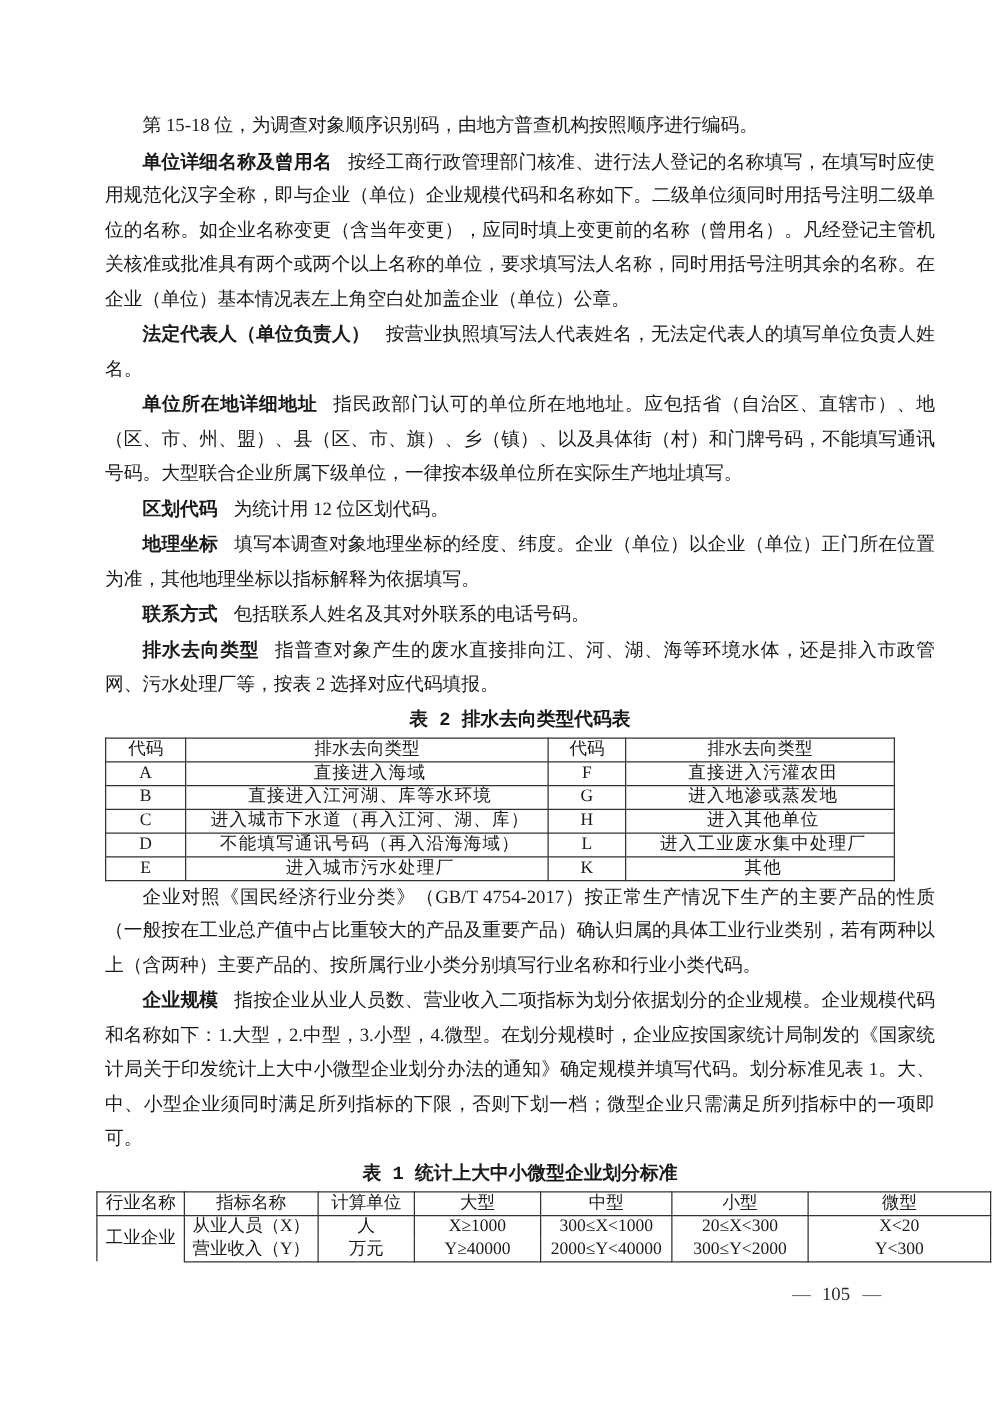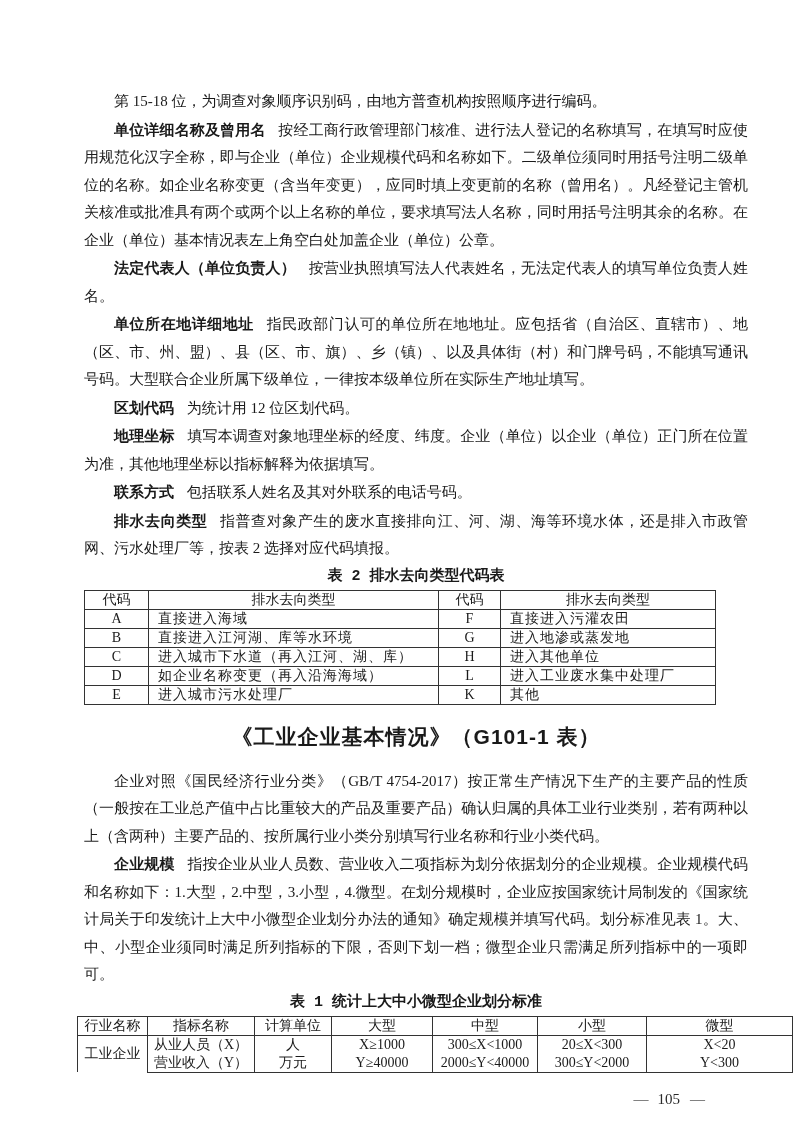--- a/index.html
+++ b/index.html
@@ -40,21 +40,21 @@
     border:1px solid #333;
     font-weight:normal;
     padding:2px 4px;
     line-height:14px;
     overflow:hidden;
     white-space:nowrap;
   }
   .t2 { width:632px; }
   .t2 th { text-align:center; }
   .t2 td.code { text-align:center; }
-  .t2 td.type { text-align:left; padding-left:9px; letter-spacing:1px; }
+  .t2 td.type { text-align:center; padding-left:9px; letter-spacing:1px; }
   .section-title {
     font-family:"Liberation Sans","DejaVu Sans",sans-serif;
     font-weight:700;
     font-size:21px; line-height:30px;
     text-align:center;
     margin:17px 0 16px 0;
     letter-spacing:1px;
   }
   .t1 { width:716px; margin-left:-7px; }
   .t1 th { text-align:center; padding:4px 2px; line-height:16px; }
@@ -124,34 +124,33 @@
           <td class="type">进入地渗或蒸发地</td>
         </tr>
         <tr>
           <td class="code">C</td>
           <td class="type">进入城市下水道（再入江河、湖、库）</td>
           <td class="code">H</td>
           <td class="type">进入其他单位</td>
         </tr>
         <tr>
           <td class="code">D</td>
-          <td class="type">如企业名称变更（再入沿海海域）</td>
+          <td class="type">不能填写通讯号码（再入沿海海域）</td>
           <td class="code">L</td>
           <td class="type">进入工业废水集中处理厂</td>
         </tr>
         <tr>
           <td class="code">E</td>
           <td class="type">进入城市污水处理厂</td>
           <td class="code">K</td>
           <td class="type">其他</td>
         </tr>
       </tbody>
     </table>
 
-    <h1 class="section-title">《工业企业基本情况》（G101-1 表）</h1>
 
 
     <p class="para"><span>企业对照《国民经济行业分类》（GB/T 4754-2017）按正常生产情况下生产的主要产品的性质（一般按在工业总产值中占比重较大的产品及重要产品）确认归属的具体工业行业类别，若有两种以上（含两种）主要产品的、按所属行业小类分别填写行业名称和行业小类代码。</span></p>
 
     <p class="para"><b class="term">企业规模</b><span>指按企业从业人员数、营业收入二项指标为划分依据划分的企业规模。企业规模代码和名称如下：1.大型，2.中型，3.小型，4.微型。在划分规模时，企业应按国家统计局制发的《国家统计局关于印发统计上大中小微型企业划分办法的通知》确定规模并填写代码。划分标准见表 1。大、中、小型企业须同时满足所列指标的下限，否则下划一档；微型企业只需满足所列指标中的一项即可。</span></p>
 
     <p class="caption">表 1 统计上大中小微型企业划分标准</p>
 
     <table class="tbl t1">
       <colgroup>

